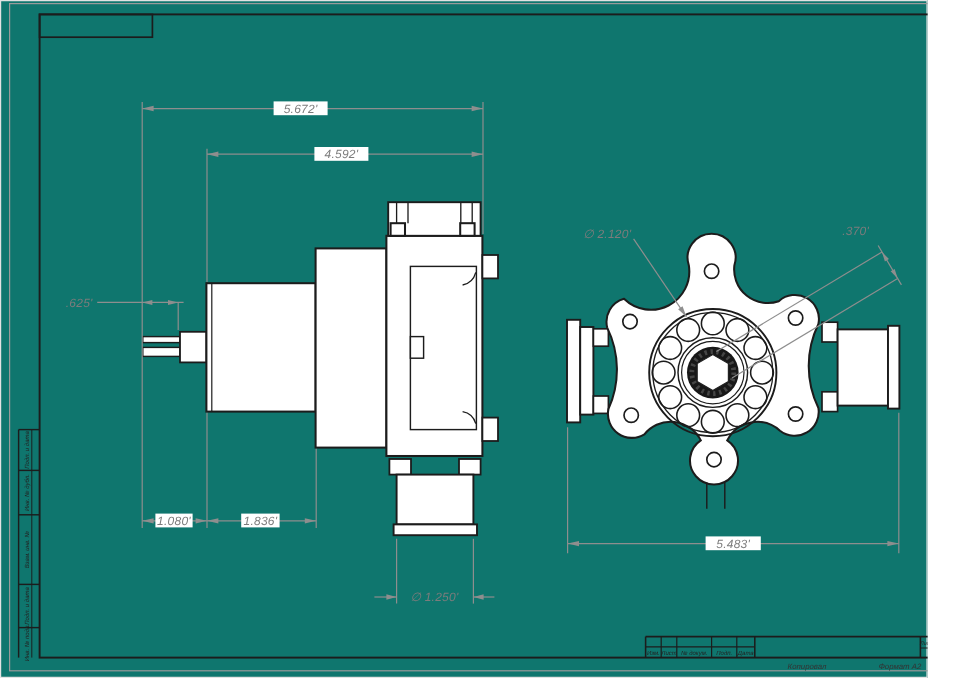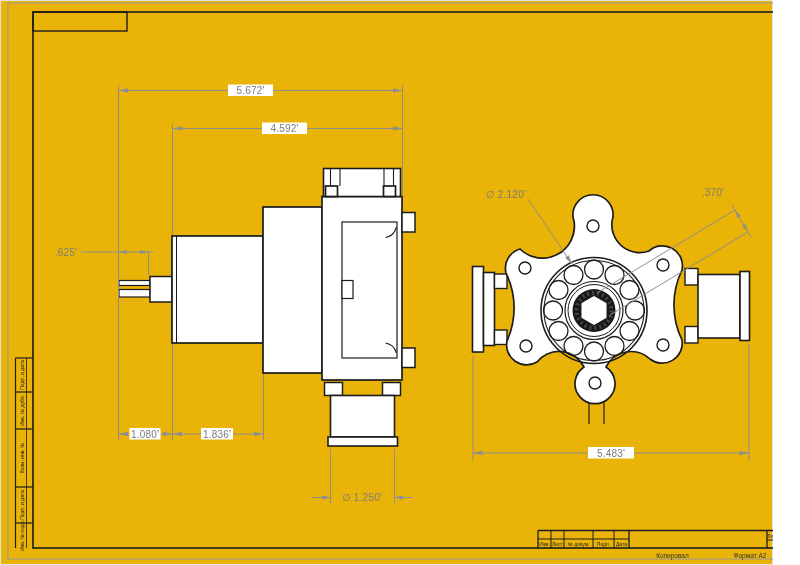--- a/index.html
+++ b/index.html
@@ -1,17 +1,17 @@
 <!DOCTYPE html>
 <html><head>
 <meta charset="utf-8">
 <style>
   html,body{margin:0;padding:0;background:#fff;}
-  .stage{position:relative;width:773px;height:565px;background:#eab308;overflow:hidden;
-         font-family:"Liberation Sans",sans-serif;box-shadow:inset 0 0 0 1px #e3e3e3;}
+  .stage{position:relative;width:773px;height:565px;background:#0f766e;overflow:hidden;
+         font-family:"Liberation Sans",sans-serif;box-shadow:inset 0 0 0 1px #e3e3e3;font-style:italic;}
   svg{position:absolute;left:0;top:0;}
   .part{stroke:#1c1c1c;fill:#ffffff;}
   .partln{stroke:#1c1c1c;fill:none;}
   .dim{stroke:#8e8e8e;stroke-width:1;fill:none;}
   .dimarrow{fill:#8e8e8e;stroke:none;}
   .dimtxt{fill:#7c7c7c;font-size:10px;letter-spacing:.2px;}
   .tbln{stroke:#1c1c1c;fill:none;}
   .tbtxt{fill:#222;font-size:5px;}
   .margintxt{fill:#222;font-size:5px;}
   .foottxt{fill:#333;font-size:6.5px;}

